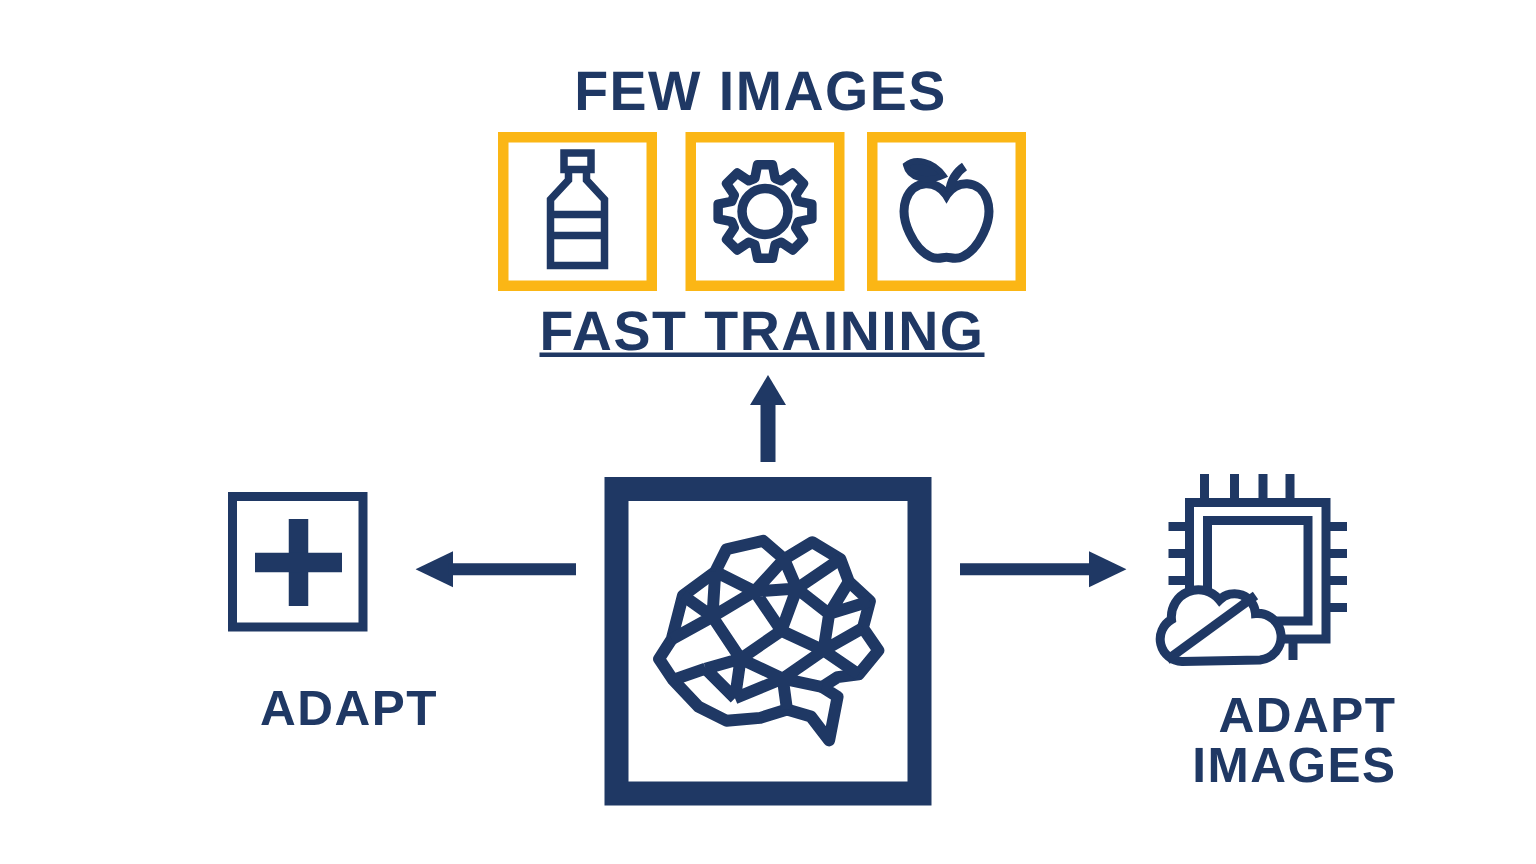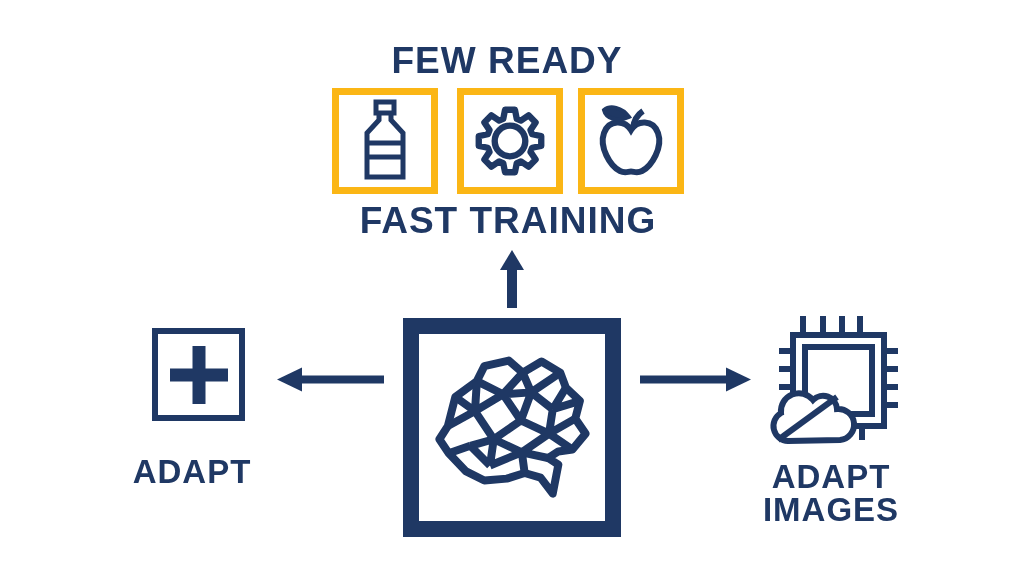--- a/index.html
+++ b/index.html
@@ -2,21 +2,21 @@
 <html><head>
 <meta charset="utf-8">
 <style>
   html,body{margin:0;padding:0;background:#fff;}
   #stage{
     position:relative;width:1024px;height:576px;background:#fff;overflow:hidden;
     font-family:"Liberation Sans","DejaVu Sans",sans-serif;color:#1F3864;
   }
   .abs{position:absolute;}
   .label{
-    font-weight:bold;color:#1F3864;text-align:center;
+    font-weight:bold;color:#1F3864;text-align:right;
     letter-spacing:1px;line-height:33px;font-size:33px;white-space:nowrap;
   }
   .title{
     font-weight:bold;color:#1F3864;text-align:center;
     letter-spacing:1px;font-size:37px;white-space:nowrap;
   }
   .gold-square{
     width:92px;height:92px;border:7px solid #FBB615;background:#fff;
     display:flex;align-items:center;justify-content:center;
   }
@@ -29,21 +29,21 @@
     display:flex;align-items:center;justify-content:center;
   }
   svg{display:block;}
   .stroke{fill:none;stroke:#1F3864;}
 </style>
 </head>
 <body>
 
 <div id="stage">
 
-  <div class="abs title" style="left:357px;top:40px;width:300px;">FEW READY</div>
+  <div class="abs title" style="left:357px;top:40px;width:300px;">FEW IMAGES</div>
 
   <div class="abs gold-square" style="left:332px;top:88px;">
     <span>
       <svg width="64" height="84" viewBox="0 0 64 84">
         <rect class="stroke" x="23" y="3" width="18" height="11" stroke-width="5"></rect>
         <path class="stroke" stroke-width="5" d="M26,14 V21 L14,34 V78 H50 V34 L38,21 V14"></path>
         <path class="stroke" stroke-width="5" d="M14,44 H50 M14,58 H50"></path>
       </svg>
     </span>
   </div>
@@ -60,21 +60,21 @@
   <div class="abs gold-square" style="left:578px;top:88px;">
     <span>
       <svg width="76" height="82" viewBox="0 0 76 82">
         <path class="stroke" stroke-width="6" d="M38,30 C32,20 16,19 11,33 C6,47 17,66 27,71 C32,73.5 35,71.5 38,71.5 C41,71.5 44,73.5 49,71 C59,66 70,47 65,33 C60,19 44,20 38,30 Z"></path>
         <path class="stroke" stroke-width="6" d="M40,28 C41,20 44,15 50,11"></path>
         <path d="M36,17 C29,7 17,5 11,10 C13,19 25,22 36,17 Z" fill="#1F3864" stroke="#1F3864" stroke-width="4"></path>
       </svg>
     </span>
   </div>
 
-  <div class="abs title" style="left:333px;top:200px;width:350px;">FAST TRAINING</div>
+  <div class="abs title" style="left:333px;top:200px;width:350px;text-decoration:underline;">FAST TRAINING</div>
 
   <span class="abs" style="left:499px;top:250px;">
     <svg width="26" height="58" viewBox="0 0 26 58">
       <polygon points="13,0 25,20 1,20" fill="#1F3864"></polygon>
       <rect x="8" y="17" width="10" height="41" fill="#1F3864"></rect>
     </svg>
   </span>
 
   <div class="abs center-box" style="left:403px;top:318px;">
     <span>

